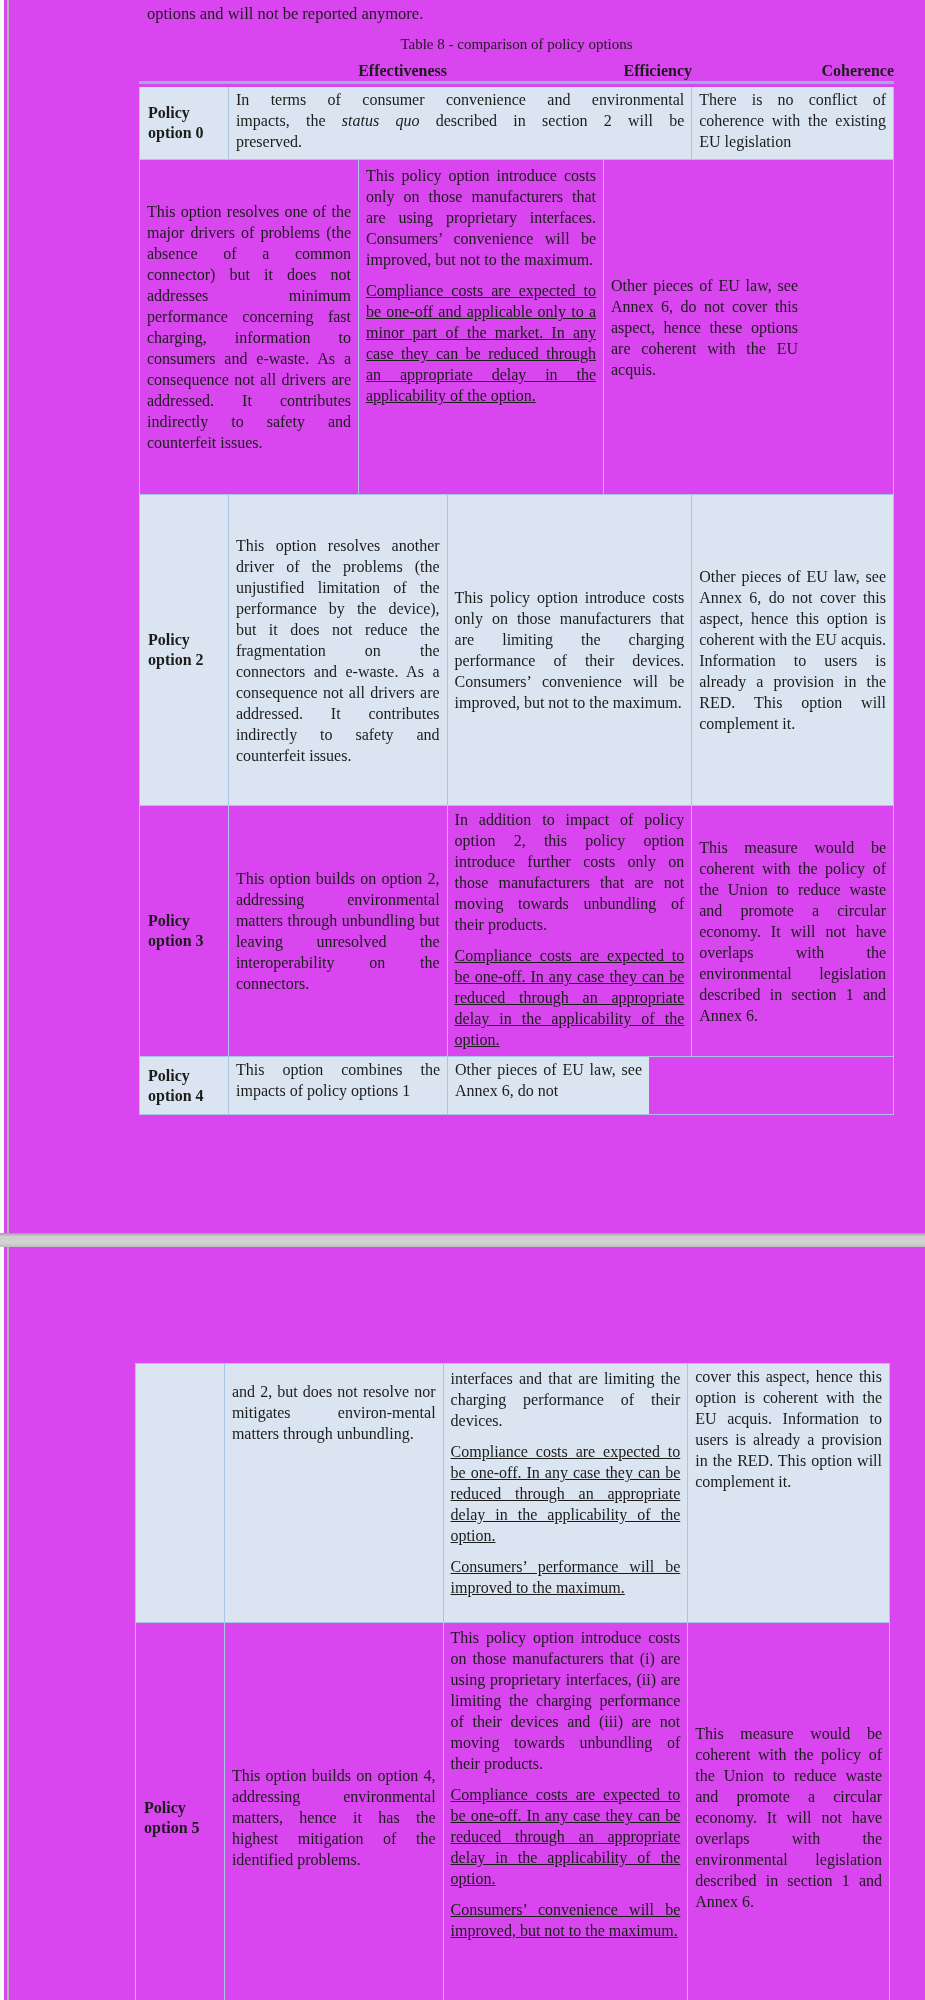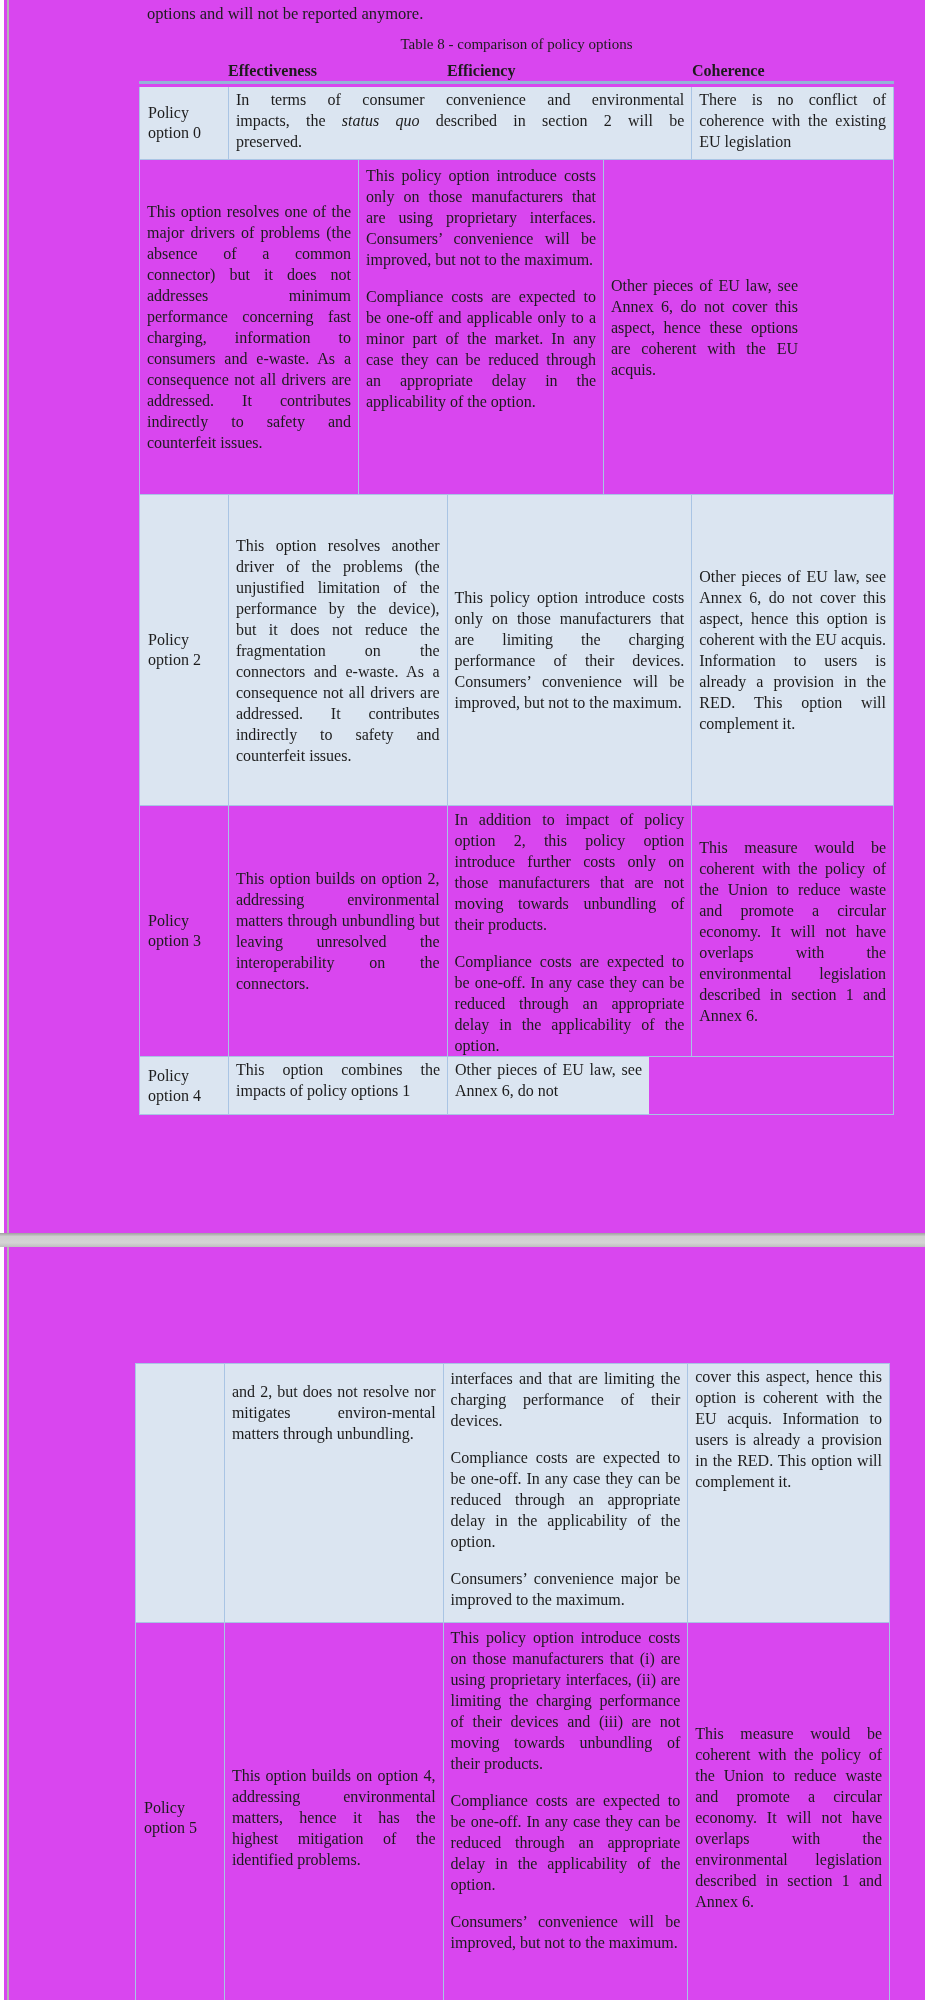--- a/index.html
+++ b/index.html
@@ -29,40 +29,40 @@
   .caption{
     position:absolute;left:135px;top:36px;width:755px;
     text-align:center;font-size:15px;
   }
   .thead{
     position:absolute;left:135px;top:54px;width:755px;height:30px;
     display:flex;align-items:flex-end;
     border-bottom:3px solid var(--strong);
     box-sizing:border-box;
   }
-  .thead .hcell{font-weight:bold;font-size:16px;text-align:left;padding-bottom:1px;}
+  .thead .hcell{font-weight:bold;font-size:16px;text-align:right;padding-bottom:1px;}
   .tbody{position:absolute;left:135px;width:755px;}
   .tb1{top:87px;}
   .tb2{top:1363px;border-top:1px solid var(--bl);}
   .trow{display:flex;border-bottom:1px solid var(--bl);border-right:1px solid var(--bl);box-sizing:border-box;}
   .trow.shaded .tcell{background:var(--shade);}
   .tcell{
     border-left:1px solid var(--bl);
     padding:2px 7px;box-sizing:border-box;
     font-size:16px;line-height:21px;text-align:justify;
     overflow:hidden;
   }
-  .c-label{width:89px;font-weight:normal;text-align:left;line-height:20px;padding-left:8px;}
+  .c-label{width:89px;font-weight:bold;text-align:left;line-height:20px;padding-left:8px;}
   .c-eff{width:219px;}
   .c-effi{width:245px;}
   .c-coh{width:202px;}
   .c-merged{width:464px;word-spacing:7px;}
   .v-center{display:flex;flex-direction:column;justify-content:center;}
   .compact{line-height:18.5px;}
-  .para + .para{margin-top:16px;}
+  .para + .para{margin-top:10px;text-decoration:underline;}
   .pagenum{
     position:absolute;left:135px;top:1156px;width:755px;
     text-align:center;font-size:16px;
   }
   
   .hw-label{width:89px;}
   .hw-eff{width:219px;}
   .hw-effi{width:245px;}
   .hw-coh{width:202px;}
 </style>
@@ -138,21 +138,21 @@
   </div>
 
   <div class="tbody tb2">
 
     <div class="trow shaded" style="height:259px">
       <div class="tcell c-label"></div>
       <div class="tcell c-eff" style="padding-top:17px">and 2, but does not resolve nor mitigates environ-mental matters through unbundling.</div>
       <div class="tcell c-effi" style="padding-top:4px">
           <div class="para">interfaces and that are limiting the charging performance of their devices.</div>
           <div class="para">Compliance costs are expected to be one-off. In any case they can be reduced through an appropriate delay in the applicability of the option.</div>
-          <div class="para">Consumers’ convenience major be improved to the maximum.</div>
+          <div class="para">Consumers’ performance will be improved to the maximum.</div>
         </div>
       <div class="tcell c-coh" style="padding-top:2px">cover this aspect, hence this option is coherent with the EU acquis. Information to users is already a provision in the RED. This option will complement it.</div>
     </div>
 
     <div class="trow" style="height:390px">
       <div class="tcell c-label v-center">Policy option 5</div>
       <div class="tcell c-eff v-center">This option builds on option 4, addressing environmental matters, hence it has the highest mitigation of the identified problems.</div>
       <div class="tcell c-effi" style="padding-top:4px">
           <div class="para">This policy option introduce costs on those manufacturers that (i) are using proprietary interfaces, (ii) are limiting the charging performance of their devices and (iii) are not moving towards unbundling of their products.</div>
           <div class="para">Compliance costs are expected to be one-off. In any case they can be reduced through an appropriate delay in the applicability of the option.</div>

